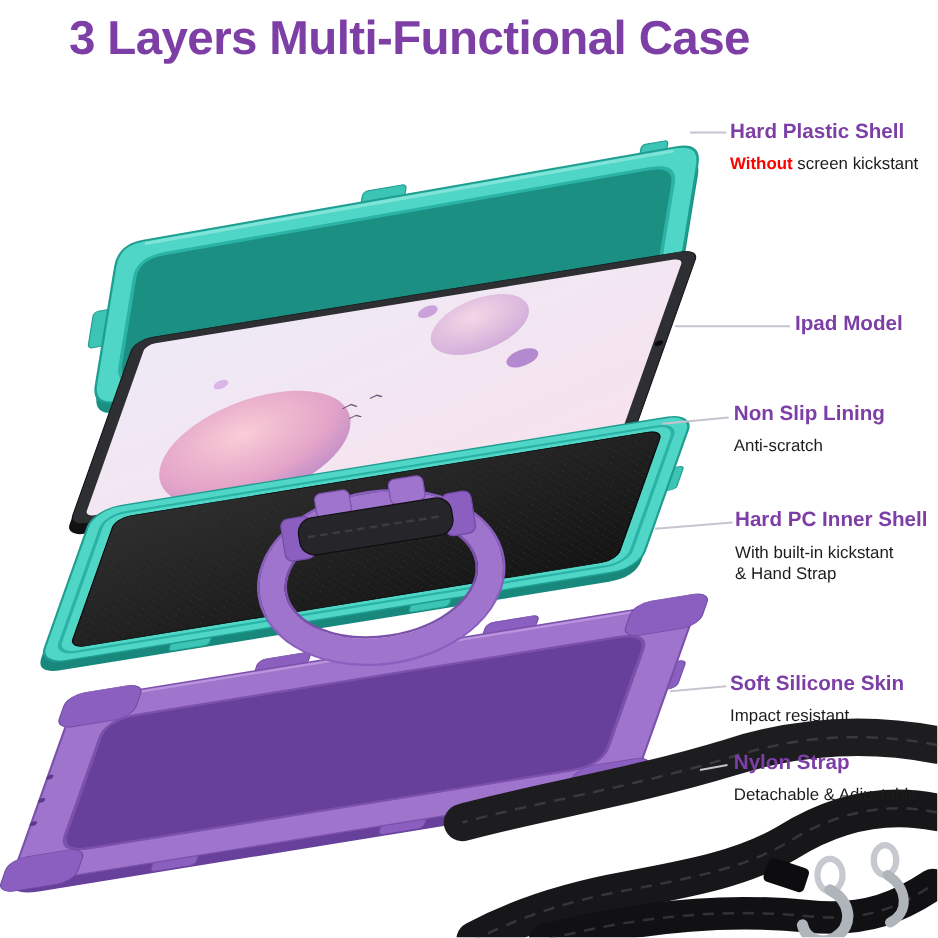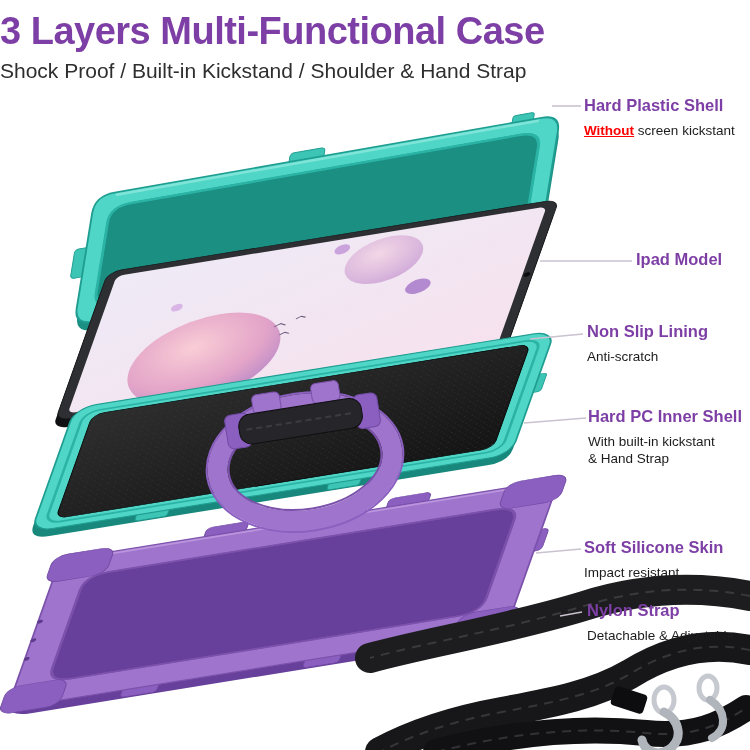--- a/index.html
+++ b/index.html
@@ -1,25 +1,25 @@
 <!DOCTYPE html>
 <html style="--title-purple: #7d3fa5; --highlight-red: #ff0000; --shell-teal: #4fd6c7; --skin-purple: #9e74cc; --strap-black: #1d1d1f; --lining-black: #1c1c1c;"><head>
 <meta charset="utf-8">
 <style>
   html,body{margin:0;padding:0;background:#fff;}
   .canvas{position:relative;width:750px;height:750px;background:#fff;overflow:hidden;
           font-family:"Liberation Sans",sans-serif;}
   .canvas svg{position:absolute;left:0;top:0;}
-  .header{position:absolute;top:10px;left:0;width:655px;text-align:left;z-index:3;}
+  .header{position:absolute;top:10px;left:0;width:655px;text-align:center;z-index:3;}
   .header h1{margin:0;font-size:38px;font-weight:bold;color:var(--title-purple,#7d3fa5);letter-spacing:-0.5px;}
   .header p{margin:6px 0 0 0;font-size:21px;color:#2e2e2e;}
   .ann{position:absolute;left:584px;width:170px;z-index:3;}
   .ann-label{font-size:16.5px;font-weight:bold;color:var(--title-purple,#7d3fa5);white-space:nowrap;}
   .ann-sub{font-size:13.5px;color:#1c1c1c;margin-top:7px;white-space:nowrap;line-height:17px;}
-  .red{color:var(--highlight-red,#ff0000);font-weight:bold;text-decoration:underline;}
+  .red{color:var(--highlight-red,#ff0000);font-weight:bold;}
 </style>
 </head>
 <body>
 
 <div class="canvas">
 
   <svg width="750" height="750" viewBox="0 0 750 750">
     <defs>
       <linearGradient id="screenGrad" x1="0" y1="0" x2="1" y2="1">
         <stop offset="0" stop-color="#eeeaf6"></stop>
@@ -140,21 +140,20 @@
       <line x1="540" y1="261" x2="632" y2="261"></line>
       <line x1="530" y1="339" x2="583" y2="334"></line>
       <line x1="524" y1="423" x2="586" y2="418"></line>
       <line x1="536" y1="553" x2="581" y2="549"></line>
       <line x1="560" y1="616" x2="582" y2="612"></line>
     </g>
   </svg>
 
   <header class="header">
     <h1>3 Layers Multi-Functional Case</h1>
-    <p>Shock Proof / Built-in Kickstand / Shoulder &amp; Hand Strap</p>
   </header>
 
   <div class="ann" style="top:96px">
     <div class="ann-label">Hard Plastic Shell</div>
     <div class="ann-sub"><span class="red">Without</span><span> screen kickstant</span></div>
   </div>
 
   <div class="ann" style="top:250px;left:636px">
     <div class="ann-label">Ipad Model</div>
   </div>

